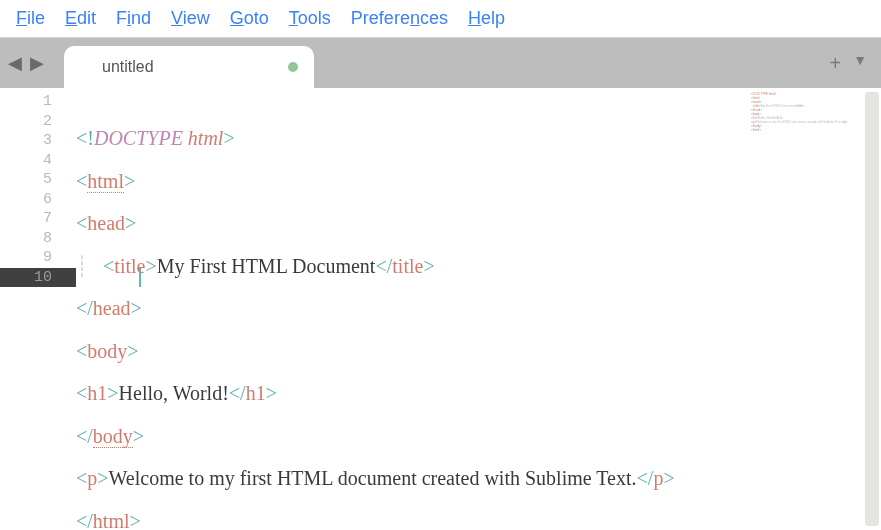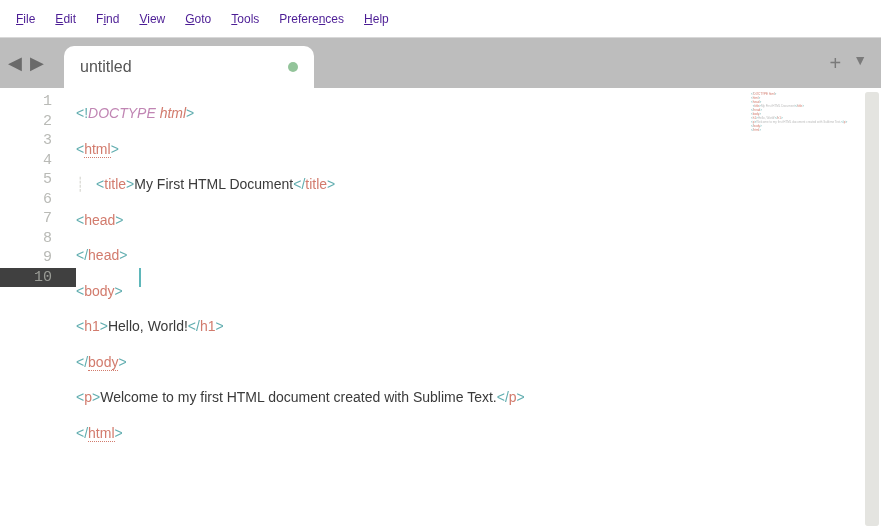--- a/index.html
+++ b/index.html
@@ -6,36 +6,36 @@
 body {
   width: 881px; height: 530px;
   font-family: -apple-system, BlinkMacSystemFont, "Segoe UI", Arial, sans-serif;
   background: #fff; overflow: hidden; position: relative;
 }
 .menubar {
   height: 38px; background: #fff; border-bottom: 1px solid #d8d8d8;
   display: flex; align-items: center; padding: 0 6px; gap: 0;
 }
 .menubar .menu-item {
-  font-size: 12px; color: #4c1d95; padding: 6px 10px; cursor: default; user-select: none;
+  font-size: 18px; color: #3b82f6; padding: 6px 10px; cursor: default; user-select: none;
 }
 .menubar .menu-item .mn { text-decoration: underline; }
 .tabbar {
   height: 50px; background: #bdbdbd; display: flex; align-items: flex-end;
   padding: 0 8px; position: relative;
 }
 .tabbar .history-arrows {
   position: absolute; left: 8px; top: 50%; transform: translateY(-50%);
   display: flex; gap: 8px; color: #6a6a6a; font-size: 18px;
 }
 .tabbar .arrow { width: 14px; text-align: center; }
 .tab {
   margin-left: 56px; height: 42px; background: #fff;
   border-top-left-radius: 10px; border-top-right-radius: 10px;
-  display: flex; align-items: center; padding: 0 16px;
+  display: flex; align-items: center; padding: 0 38px;
   font-size: 16px; color: #555; min-width: 250px; position: relative;
 }
 .tab .dirty-dot {
   width: 10px; height: 10px; border-radius: 50%; background: #93c49a;
   position: absolute; right: 16px;
 }
 .tabbar .right-icons {
   position: absolute; right: 14px; top: 50%; transform: translateY(-50%);
   display: flex; gap: 12px; color: #7a7a7a; font-size: 18px;
 }
@@ -45,23 +45,23 @@
   display: flex; height: calc(530px - 38px - 50px); position: relative; background: #fff;
 }
 .gutter {
   width: 76px; background: #fff; text-align: right;
   padding-top: 4px; color: #b9bab6; font-family: "Consolas","Courier New",monospace;
   font-size: 15px; user-select: none;
 }
 .gutter .ln { height: 19.5px; line-height: 19.5px; padding-right: 24px; }
 .gutter .ln.active { background: #404040; color: #9a9c96; }
 .code {
-  flex: 1; padding-top: 0;
-  font-family: Liberation Sans, sans-serif;
-  font-size: 14px; color: #333; white-space: pre; position: relative;
+  flex: 1; padding-top: 18px;
+  font-family: Liberation Serif, serif;
+  font-size: 20px; color: #333; white-space: pre; position: relative;
 }
 .code .line { height: 19.5px; line-height: 19.5px; }
 .cursor {
   position: absolute; width: 2px; height: 19px; background: #5fb7ba;
 }
 .brk { color: #62aeb0; }           
 .doctype-kw { color: #c085b3; font-style: italic; }
 .doctype-name { color: #d27b6d; font-style: italic; }
 .tagname { color: #d27b6d; }
 .tag-dotted { color: #d27b6d; border-bottom: 1px dotted #d27b6d; }
@@ -122,22 +122,22 @@
     <div class="ln">6</div>
     <div class="ln">7</div>
     <div class="ln">8</div>
     <div class="ln">9</div>
     <div class="ln active">10</div>
   </div>
 
   <div class="code">
 <div class="line"><span class="brk">&lt;</span><span class="brk">!</span><span class="doctype-kw">DOCTYPE</span> <span class="doctype-name">html</span><span class="brk">&gt;</span></div>
 <div class="line"><span class="brk">&lt;</span><span class="tag-dotted">html</span><span class="brk">&gt;</span></div>
+<div class="line"><span class="brk">&lt;</span><span class="tagname">head</span><span class="brk">&gt;</span></div>
 <div class="line"><span class="indent-guide">┊</span>   <span class="brk">&lt;</span><span class="tagname">title</span><span class="brk">&gt;</span><span class="txt">My First HTML Document</span><span class="brk">&lt;</span><span class="brk">/</span><span class="tagname">title</span><span class="brk">&gt;</span></div>
-<div class="line"><span class="brk">&lt;</span><span class="tagname">head</span><span class="brk">&gt;</span></div>
 <div class="line"><span class="brk">&lt;</span><span class="brk">/</span><span class="tagname">head</span><span class="brk">&gt;</span></div>
 <div class="line"><span class="brk">&lt;</span><span class="tagname">body</span><span class="brk">&gt;</span></div>
 <div class="line"><span class="brk">&lt;</span><span class="tagname">h1</span><span class="brk">&gt;</span><span class="txt">Hello, World!</span><span class="brk">&lt;</span><span class="brk">/</span><span class="tagname">h1</span><span class="brk">&gt;</span></div>
 <div class="line"><span class="brk">&lt;</span><span class="brk">/</span><span class="tag-dotted">body</span><span class="brk">&gt;</span></div>
 <div class="line"><span class="brk">&lt;</span><span class="tagname">p</span><span class="brk">&gt;</span><span class="txt">Welcome to my first HTML document created with Sublime Text.</span><span class="brk">&lt;</span><span class="brk">/</span><span class="tagname">p</span><span class="brk">&gt;</span></div>
 <div class="line"><span class="brk">&lt;</span><span class="brk">/</span><span class="tag-dotted">html</span><span class="brk">&gt;</span></div>
     <div class="cursor" style="left:63px; top:180px;"></div>
   </div>
 </div>
 

